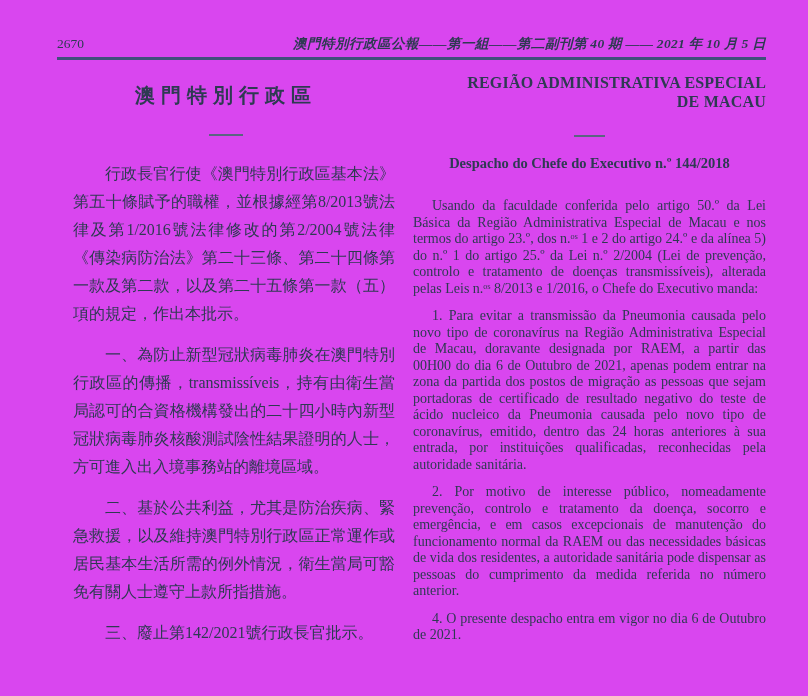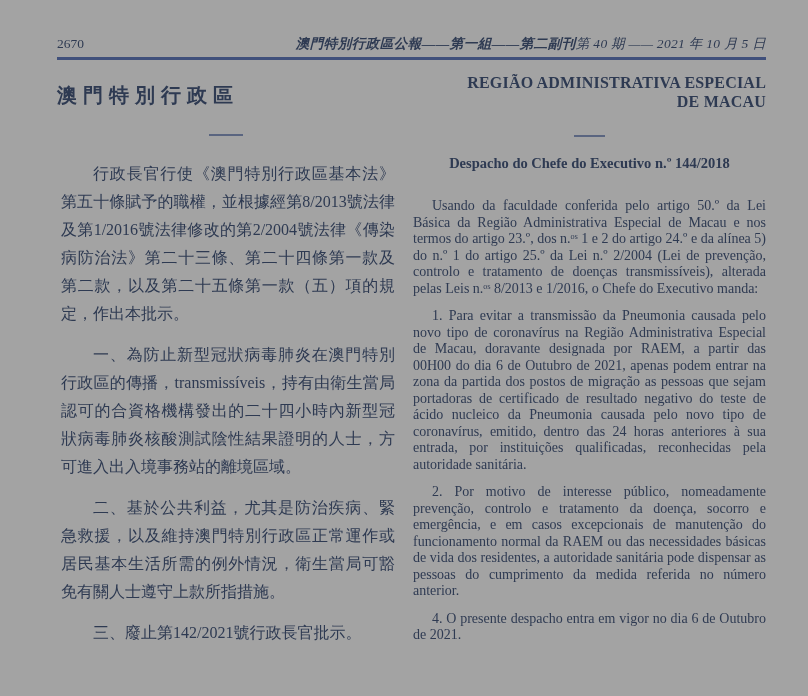--- a/index.html
+++ b/index.html
@@ -5,21 +5,21 @@
   html, body {
     margin: 0;
     padding: 0;
     background: #ffffff;
   }
   .page {
     position: relative;
     width: 808px;
     height: 696px;
     box-sizing: border-box;
-    background: #a3a3a3;
+    background: #d946ef;
     color: #2e3a52;
     overflow: hidden;
     font-family: "Liberation Serif", "DejaVu Serif", serif;
   }
   .content {
     margin-left: 57px;
     width: 709px;
   }
   
   .page-header {
@@ -37,41 +37,42 @@
   }
   .gazette-title {
     flex: 1;
     text-align: right;
     font-style: italic;
     font-weight: bold;
     letter-spacing: 0.5px;
   }
   .issue-info {
     font-style: italic;
-    font-weight: normal;
+    font-weight: bold;
     text-align: right;
     min-width: 185px;
     letter-spacing: 0.3px;
   }
   .header-rule {
     margin-top: 5px;
     height: 0;
     border-top: 3px solid #40507b;
   }
   
   .columns {
     display: flex;
     gap: 18px;
   }
   .col-left  { width: 338px; }
   .col-right { width: 353px; }
 
   
   .region-title-cn {
     margin: 22px 0 16px 0;
+    text-align: center;
     font-size: 20px;
     font-weight: bold;
     letter-spacing: 6px;
     line-height: 26px;
   }
   .short-divider {
     width: 34px;
     height: 0;
     border-top: 2px solid #5a6580;
     margin: 26px auto 0 auto;
@@ -79,21 +80,21 @@
   .dispatch-title-cn {
     margin: 18px 0 0 0;
     text-align: center;
     font-family: "Liberation Sans", "DejaVu Sans", sans-serif;
     font-size: 14.5px;
     font-weight: bold;
     line-height: 18px;
   }
   .cn-body { margin-top: 24px; }
   .cn-body p {
-    margin: 0 0 13px 4px;
+    margin: 0 0 13px 16px;
     font-size: 16px;
     line-height: 28px;
     text-align: justify;
     text-indent: 2em;
   }
 
   
   .region-title-pt {
     margin: 13px 0 0 0;
     text-align: right;

